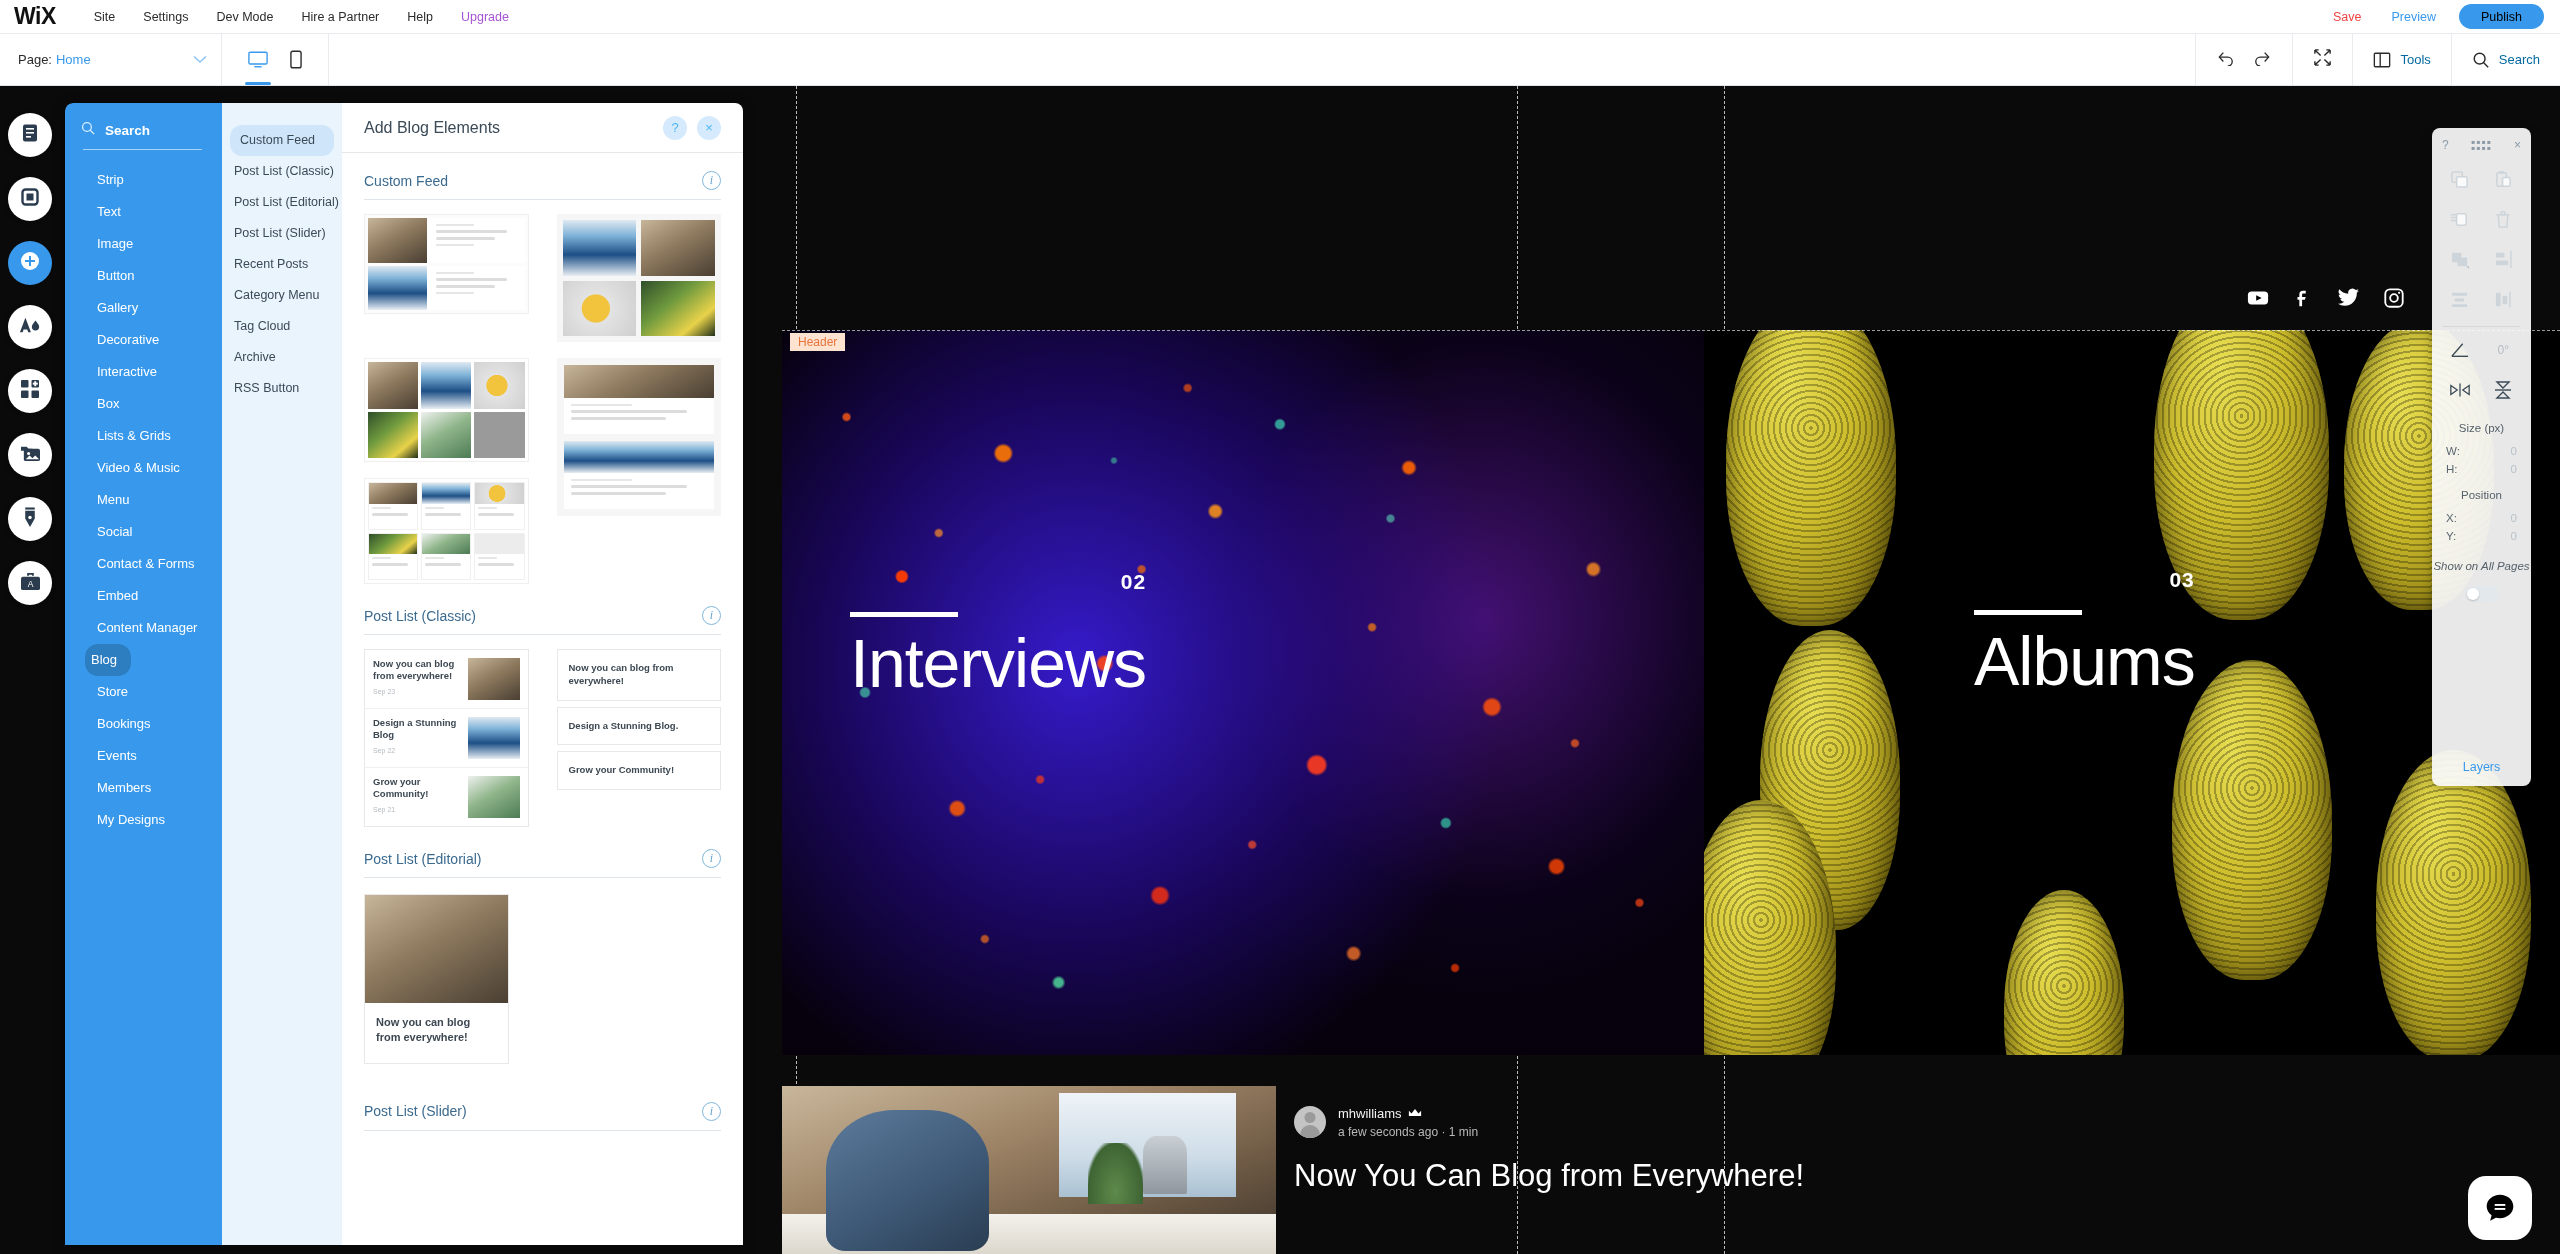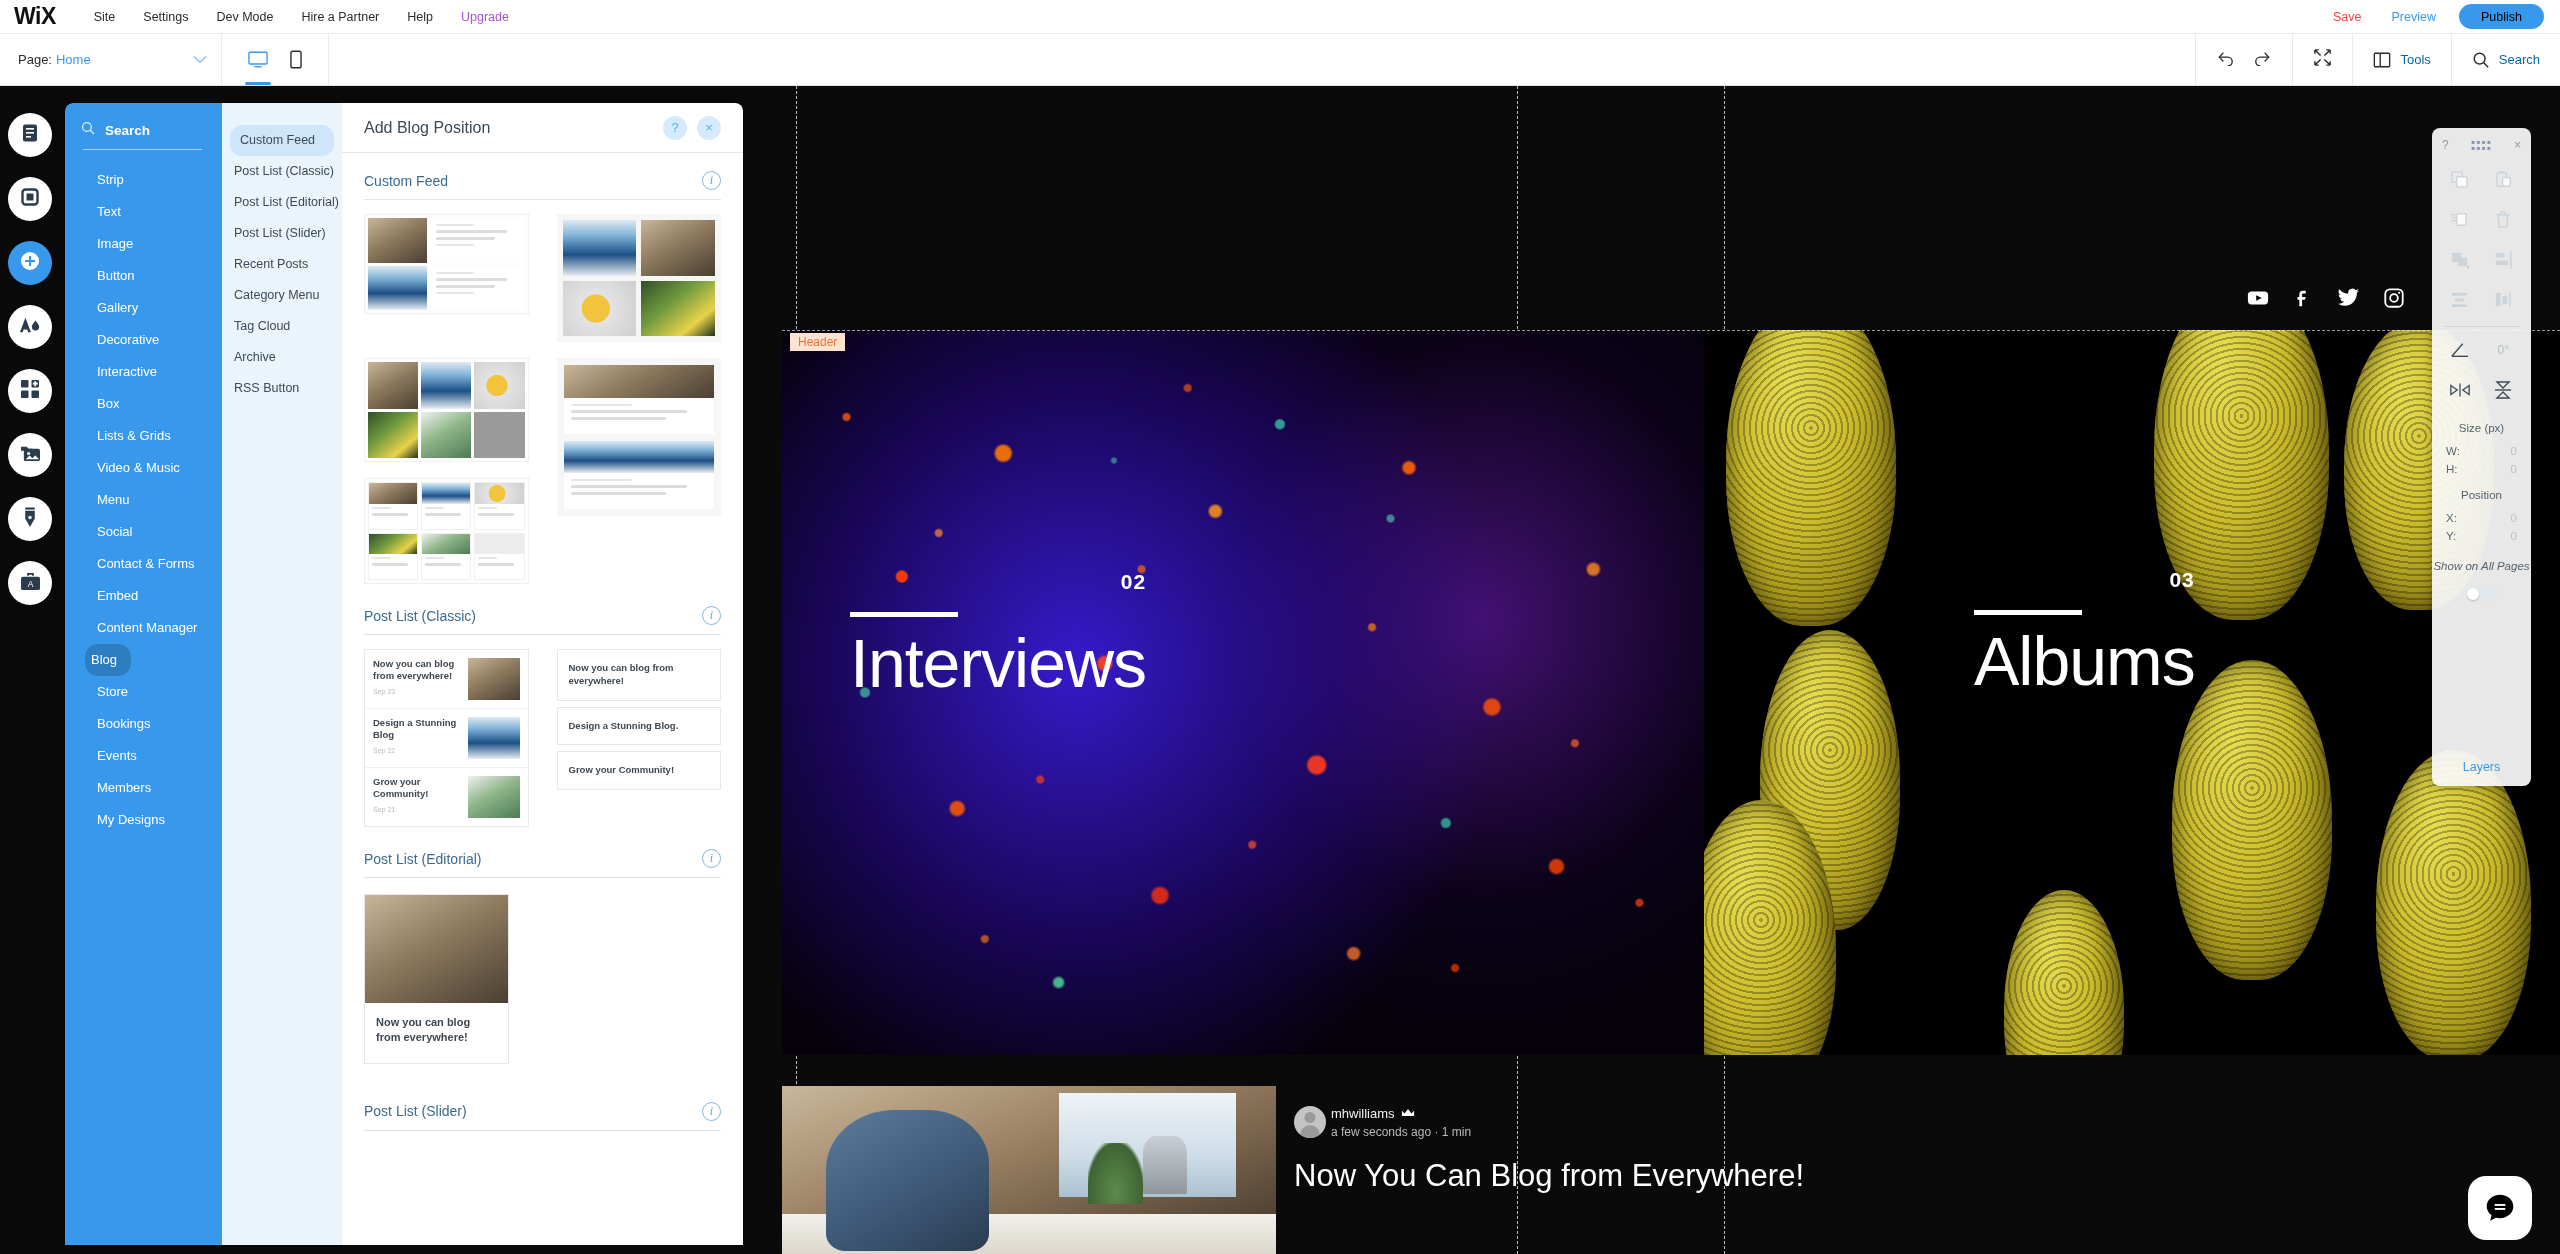--- a/index.html
+++ b/index.html
@@ -176,21 +176,21 @@
     background: linear-gradient(150deg,#5d7b9c 0%, #3f5a78 55%, #2a3d52 100%);
     border-radius: 42% 38% 12% 12%; }
   .bt-desk { position:absolute; left: 0; bottom: 0; width: 100%; height: 24%;
     background: linear-gradient(180deg,#f3f1ec 0%, #dcd7cc 100%); }
   .bt-plant { position:absolute; right: 27%; top: 34%; width: 11%; height: 36%;
     background: radial-gradient(ellipse at 50% 80%, #5e8a4b 0%, #3e6433 70%, transparent 78%); }
   .bt-lamp { position:absolute; right: 18%; top: 30%; width: 9%; height: 34%;
     background: linear-gradient(180deg,#c9cfd4 0%, #8f979e 100%); border-radius: 30% 30% 4% 4%; }
 
   .blogmeta { position: absolute; left: 512px; top: 20px; color: #fff; }
-  .bm-head { display: flex; align-items: flex-start; gap: 5px; }
+  .bm-head { display: flex; align-items: flex-start; gap: 12px; }
   .avatar {
     width: 32px; height: 32px; border-radius: 50%; background: #c4c4c4;
     position: relative; overflow: hidden; flex: none;
   }
   .avatar::before { content:""; position:absolute; left:50%; top:6px; transform:translateX(-50%);
     width:11px; height:11px; border-radius:50%; background:#9a9a9a; }
   .avatar::after { content:""; position:absolute; left:50%; top:19px; transform:translateX(-50%);
     width:20px; height:15px; border-radius:10px 10px 0 0; background:#9a9a9a; }
   .bm-author { font-size: 13px; color: #f2f2f2; display:flex; align-items:center; gap:6px; }
   .bm-sub { font-size: 12px; color: #b9b9b9; margin-top: 4px; }
@@ -701,21 +701,21 @@
       <div class="sub-item">Post List (Slider)</div>
       <div class="sub-item">Recent Posts</div>
       <div class="sub-item">Category Menu</div>
       <div class="sub-item">Tag Cloud</div>
       <div class="sub-item">Archive</div>
       <div class="sub-item">RSS Button</div>
     </div>
 
     <div class="content">
       <div class="content-head">
-        <div class="content-title">Add Blog Position</div>
+        <div class="content-title">Add Blog Elements</div>
         <div class="actions">
           <div class="circbtn">?</div>
           <div class="circbtn">×</div>
         </div>
       </div>
 
       <div class="content-body">
 
         <div class="sec-head">
           <div class="sec-title">Custom Feed</div>

